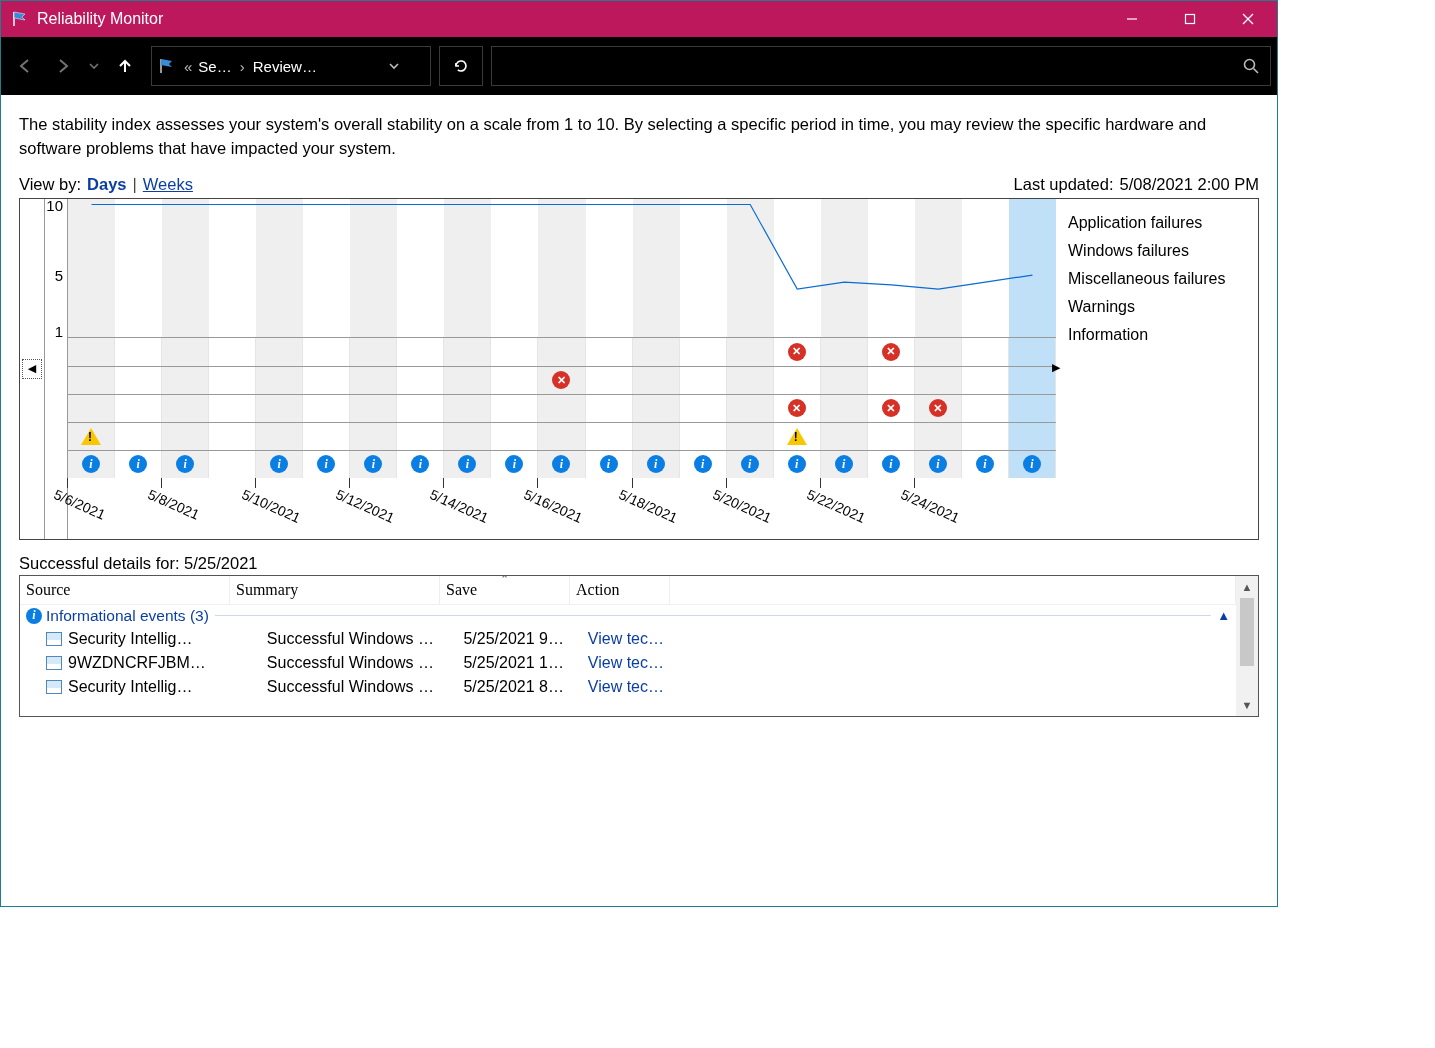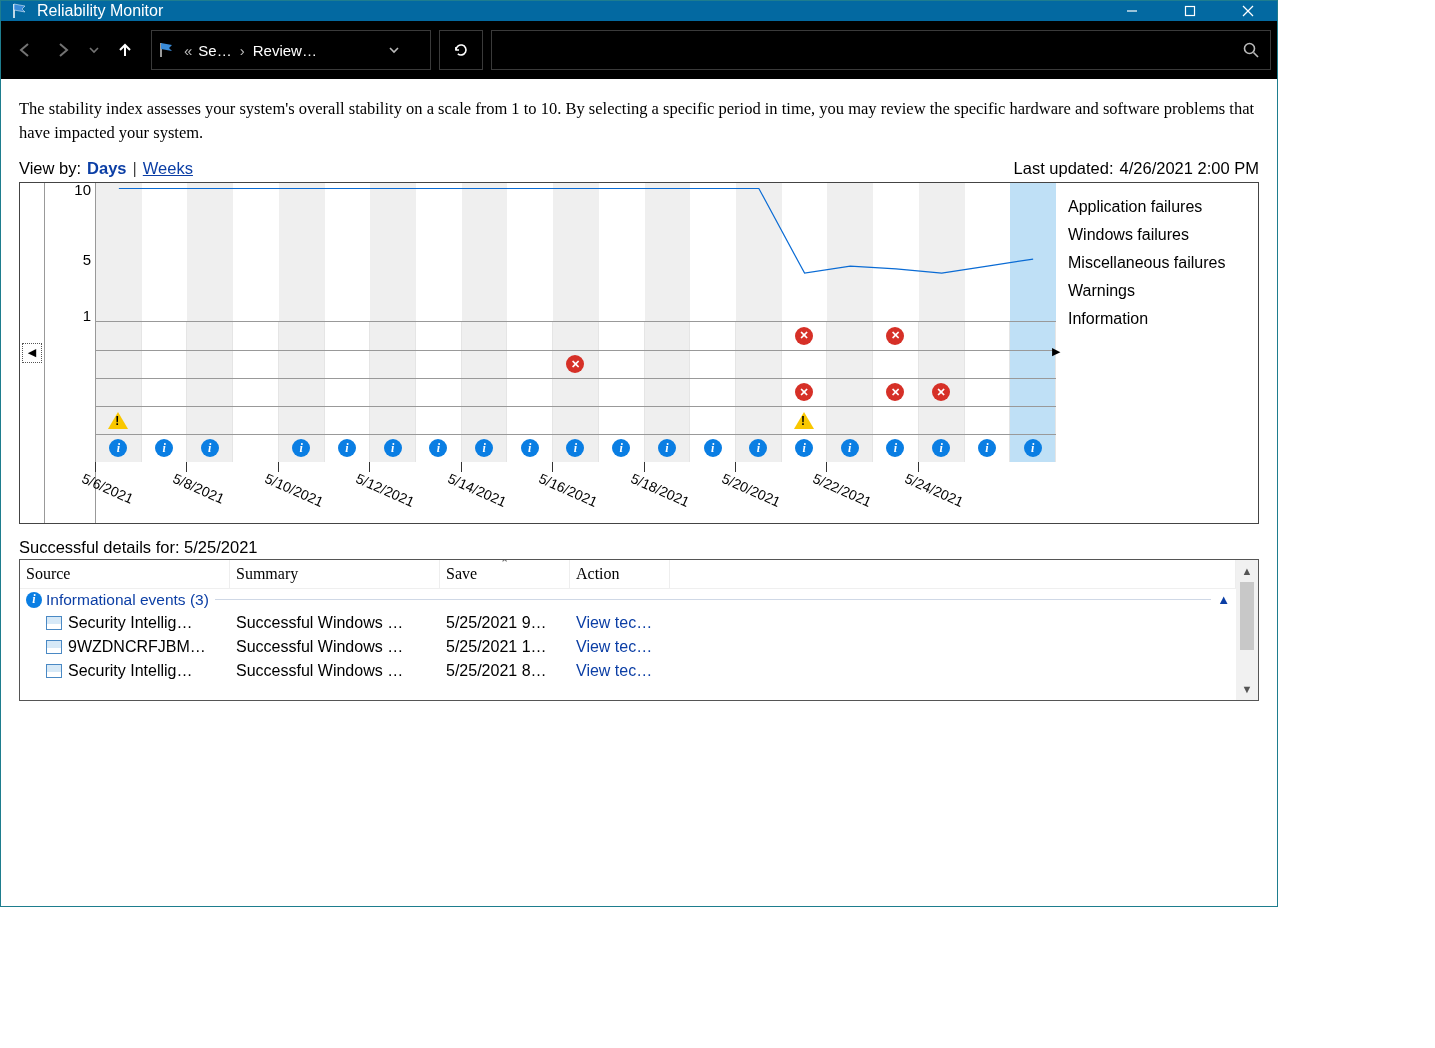--- a/index.html
+++ b/index.html
@@ -1,49 +1,49 @@
 <!DOCTYPE html>
 <html><head>
 <meta charset="utf-8">
 <style>
   * { box-sizing: border-box; }
   html, body { margin: 0; padding: 0; font-family: "Segoe UI", Arial, sans-serif; font-size: 15px; color: #000; background: #fff; }
   .window { width: 1278px; height: 907px; border: 1px solid #1e7d8e; display: flex; flex-direction: column; background: #fff; overflow: hidden; }
   
-  .title-bar { background: #0369a1; color: #fff; height: 20px; display: flex; align-items: center; }
+  .title-bar { background: #be185d; color: #fff; height: 36px; display: flex; align-items: center; }
   .title-bar .flag-ico { margin: 0 8px 0 10px; }
   .title-bar .title-txt { font-size: 16px; }
   .title-bar .spacer { flex: 1; }
   .title-btn { width: 58px; height: 36px; display: flex; align-items: center; justify-content: center; color: #fff; }
   
   .nav-bar { background: #000; height: 58px; display: flex; align-items: center; color: #fff; padding: 0 6px; gap: 2px; }
   .nav-btn { width: 36px; height: 36px; display: flex; align-items: center; justify-content: center; color: #fff; }
   .nav-btn.disabled { opacity: 0.45; }
   .addr-box { display: flex; align-items: center; height: 40px; border: 1px solid #3a3a3a; margin-left: 6px; padding: 0 6px; min-width: 280px; background: #000; }
   .addr-box .flag { margin-right: 6px; }
   .addr-seg { margin: 0 4px; white-space: nowrap; }
   .addr-chev { margin: 0 4px; color: #bbb; }
   .addr-drop { width: 36px; text-align: center; }
   .refresh-box { width: 44px; height: 40px; border: 1px solid #3a3a3a; margin-left: 6px; display: flex; align-items: center; justify-content: center; }
   .search-box { flex: 1; height: 40px; border: 1px solid #3a3a3a; margin-left: 6px; display: flex; align-items: center; padding: 0 10px; justify-content: flex-end; color: #bbb; }
   
   .content { flex: 1; overflow: auto; background: #fff; padding: 18px 18px 6px 18px; display: flex; flex-direction: column; }
   .headline { color: #0b3ea5; font-size: 24px; margin: 18px 0 14px 0; font-weight: 400; }
-  .desc { font-size: 16.5px; line-height: 1.45; margin-bottom: 14px; font-family: Liberation Serif, serif; }
+  .desc { font-size: 16.5px; line-height: 1.45; margin-bottom: 14px; }
   .view-row { display: flex; align-items: center; font-size: 16.5px; margin-bottom: 4px; }
   .view-row .lbl {}
   .view-row .days { color: #0b3ea5; font-weight: 700; margin-left: 6px; }
   .view-row .sep { margin: 0 6px; color: #444; }
   .view-row .weeks { color: #0b3ea5; text-decoration: underline; }
   .view-row .spacer2 { flex: 1; }
   
   .chart-outer { border: 1px solid #444; display: flex; height: 342px; background: #fff; }
   .arrow-side { width: 24px; display: flex; align-items: center; justify-content: center; }
   .arrow-box { width: 20px; height: 20px; border: 1px dotted #555; display: flex; align-items: center; justify-content: center; font-size: 11px; }
-  .y-axis { width: 52px; position: relative; border-right: 1px solid #999; border-left: 1px solid #999; background: #fff; }
+  .y-axis { width: 24px; position: relative; border-right: 1px solid #999; border-left: 1px solid #999; background: #fff; }
   .y-tick { position: absolute; right: 4px; font-size: 15px; transform: translateY(-50%); }
   .chart-body { flex: 1; position: relative; display: flex; flex-direction: column; }
   .graph-area { height: 138px; position: relative; }
   .event-rows { border-top: 1px solid #999; }
   .event-row { height: 28px; display: grid; border-top: 1px solid #999; }
   .event-row.first { border-top: none; }
   .event-cell { display: flex; align-items: center; justify-content: center; border-right: 1px solid #e5e5e5; position: relative; }
   .date-row { height: 54px; display: grid; }
   .date-cell { position: relative; }
   .date-cell .tick { position: absolute; left: -1px; top: 0; width: 1px; height: 10px; background: #333; }
@@ -63,21 +63,21 @@
   .details-title { font-size: 16.5px; margin: 14px 0 2px 0; }
   .details-box { border: 1px solid #555; height: 142px; display: flex; }
   .details-list { flex: 1; overflow: hidden; }
   .hdr-row { display: grid; grid-template-columns: 210px 210px 130px 100px 1fr; border-bottom: 1px solid #efefef; font-family: Liberation Serif, serif; }
   .hdr-cell { padding: 5px 6px; font-size: 16px; border-right: 1px solid #eee; position: relative; }
   .hdr-cell.sorted::after { content: "⌃"; position: absolute; top: -3px; left: 50%; transform: translateX(-50%); font-size: 11px; color: #666; }
   .group-row { display: flex; align-items: center; padding: 2px 6px; color: #0b3ea5; font-size: 15.5px; }
   .group-row .line { flex: 1; height: 1px; background: #cfd8e6; margin-left: 6px; }
   .group-row .caret { color: #0b3ea5; margin-left: 6px; font-size: 13px; }
   .data-row { display: grid; grid-template-columns: 210px 210px 130px 100px 1fr; padding: 3px 0; }
-  .data-cell { padding: 0 6px; font-size: 16px; white-space: nowrap; overflow: hidden; text-overflow: ellipsis; }
+  .data-cell { padding: 0 6px; font-size: 16px; white-space: nowrap; overflow: hidden; text-overflow: ellipsis; text-align: right; }
   .data-cell.src { display: flex; align-items: center; gap: 6px; padding-left: 26px; }
   .app-ico { width: 16px; height: 14px; border: 1px solid #4a89c4; background: linear-gradient(to bottom, #d7e9f7 60%, #fff 60%); display: inline-block; }
   .data-cell.action { color: #0b3ea5; }
   .scroll-strip { width: 22px; background: #f1f1f1; display: flex; flex-direction: column; align-items: center; }
   .scroll-arrow { height: 22px; width: 100%; display: flex; align-items: center; justify-content: center; color: #555; font-size: 11px; }
   .scroll-thumb { width: 14px; background: #c8c8c8; }
   
   .footer { height: 52px; border-top: 1px solid #ccc; background: #f3f3f3; display: flex; align-items: center; padding: 0 14px; gap: 26px; }
   .footer .copy-ico { width: 20px; height: 20px; position: relative; }
   .footer .copy-ico .p1, .footer .copy-ico .p2 { position: absolute; width: 14px; height: 16px; border: 1px solid #3a7bbd; background: #fff; }
@@ -177,21 +177,21 @@
 
   <div class="content">
     <div class="desc">The stability index assesses your system's overall stability on a scale from 1 to 10. By selecting a specific period in time, you may review the specific hardware and software problems that have impacted your system.</div>
     <div class="view-row">
       <span class="lbl">View by:</span>
       <span class="days">Days</span>
       <span class="sep">|</span>
       <span class="weeks">Weeks</span>
       <span class="spacer2"></span>
       <span>Last updated:</span>
-      <span style="margin-left:6px">4/26/2021 2:00 PM</span>
+      <span style="margin-left:6px">5/08/2021 2:00 PM</span>
     </div>
 
     <div class="chart-outer">
       <div class="arrow-side">
           <div class="arrow-box">◀</div>
         </div>
       <div class="y-axis" id="y-axis">
           <div class="y-tick" style="top: 6px;">10</div>
           <div class="y-tick" style="top: 76px;">5</div>
           <div class="y-tick" style="top: 132px;">1</div>

